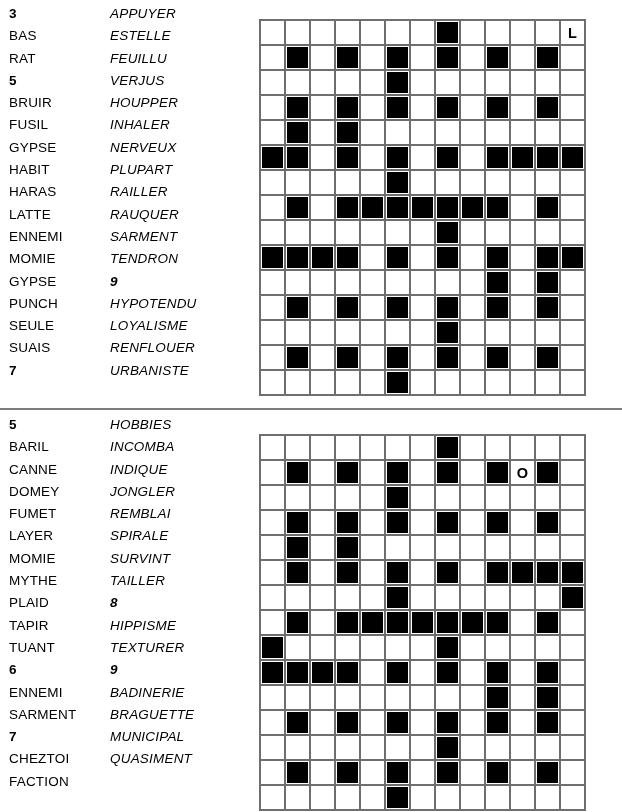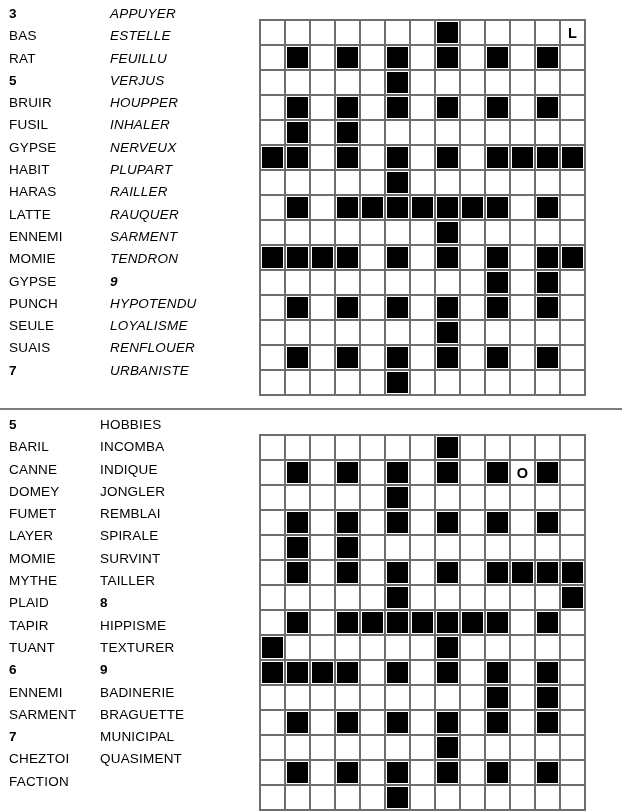--- a/index.html
+++ b/index.html
@@ -25,21 +25,21 @@
   .cell{
     width:23px;height:23px;background:#ffffff;position:relative;
     display:flex;align-items:center;justify-content:center;
     font-weight:700;font-size:14.5px;color:var(--text);
   }
   .cell .blk{position:absolute;left:1px;top:1px;right:1px;bottom:1px;background:var(--block);}
   .divider{position:absolute;left:0;width:622px;height:2px;background:var(--divider);}
   #list-top-1{left:9px;top:3px;}
   #list-top-2{left:110px;top:3px;font-style:italic;}
   #list-bot-1{left:9px;top:414px;}
-  #list-bot-2{left:100px;top:414px;}
+  #list-bot-2{left:110px;top:414px;font-style:italic;}
   #grid-top{left:259px;top:19px;}
   #grid-bot{left:259px;top:434px;}
   #divider{top:408px;}
 </style>
 </head>
 <body>
 
 <div id="list-top-1" class="word-col">
     <div class="hdr">3</div>
     <div class="">BAS</div>

